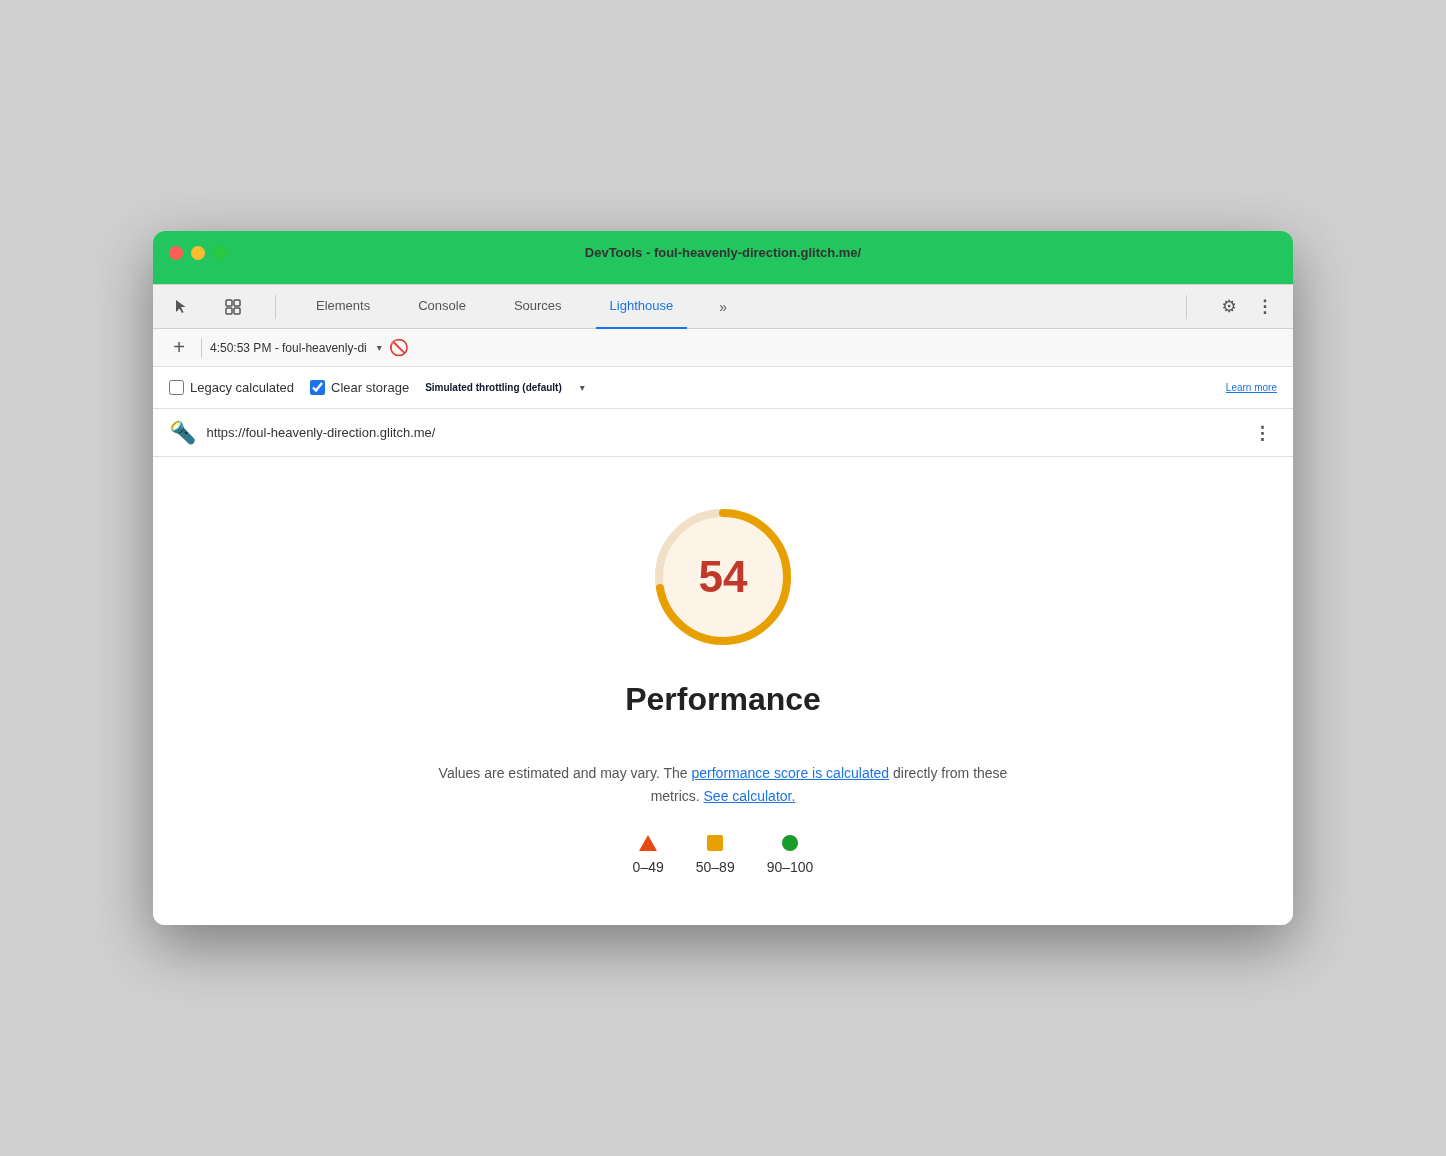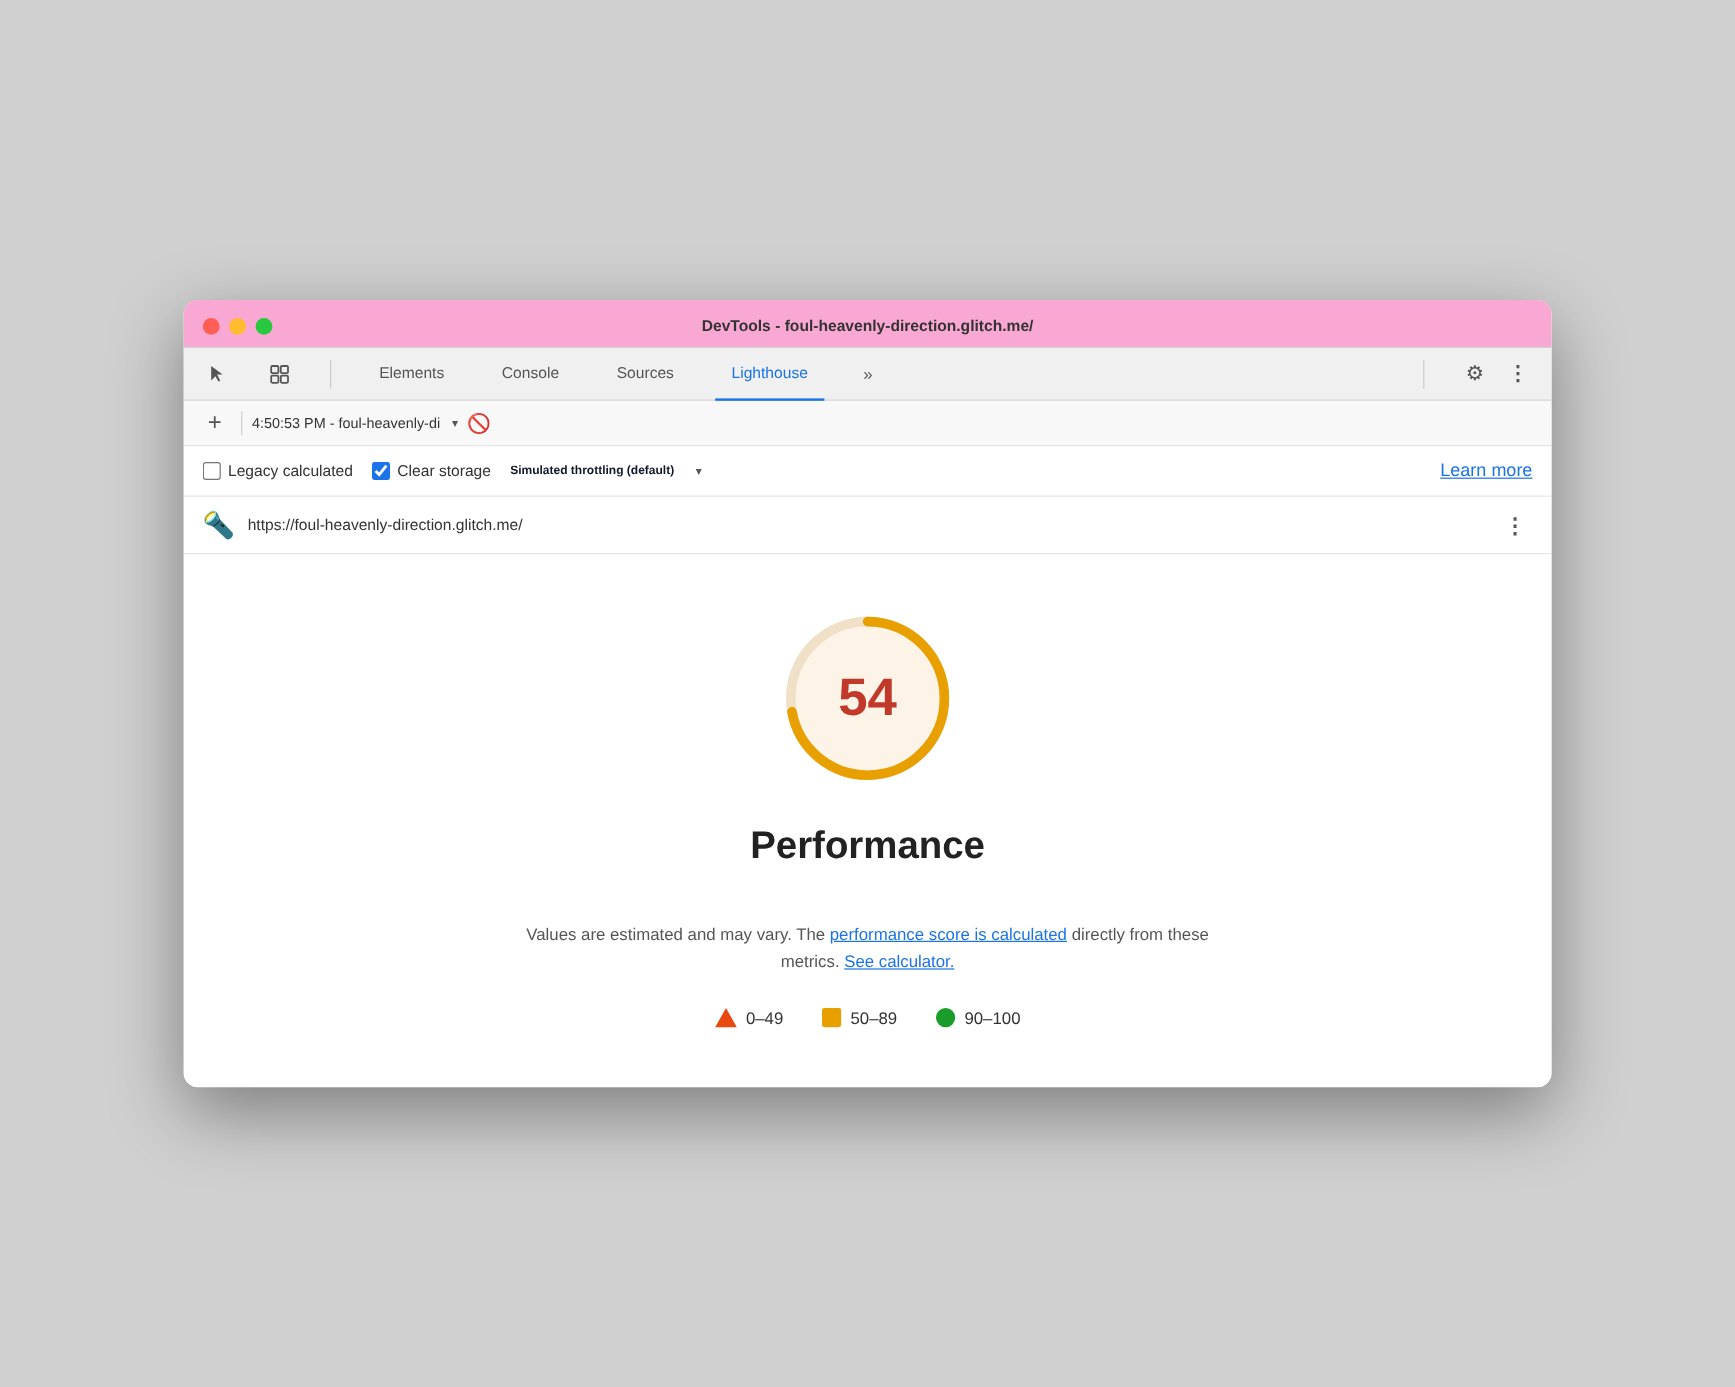--- a/index.html
+++ b/index.html
@@ -15,22 +15,22 @@
     .window {
       width: 1140px;
       background: #f5f5f0;
       border-radius: 12px;
       box-shadow: 0 20px 60px rgba(0,0,0,0.4);
       overflow: hidden;
     }
 
     
     .title-bar {
-      background: #f9a8d4;
-      padding: 14px 16px 10px;
+      background: #22c55e;
+      padding: 14px 16px 24px;
       display: flex;
       align-items: center;
       justify-content: center;
       position: relative;
       border-bottom: 1px solid #d0d0d0;
     }
     .traffic-lights {
       position: absolute;
       left: 16px;
       display: flex;
@@ -177,21 +177,21 @@
     }
     .throttling-text {
       color: #0f172a;
       font-size: 10px;
       font-weight: bold;
     }
     .learn-more-link {
       color: #1a73e8;
       text-decoration: underline;
       cursor: pointer;
-      font-size: 15px;
+      font-size: 10px;
     }
 
     
     .url-bar {
       background: #fff;
       border-bottom: 1px solid #e0e0e0;
       padding: 0 16px;
       display: flex;
       align-items: center;
       gap: 10px;
@@ -274,20 +274,21 @@
       display: flex;
       align-items: center;
       gap: 32px;
       font-size: 14px;
       color: #333;
     }
     .legend-item {
       display: flex;
       align-items: center;
       gap: 8px;
+      flex-direction: column;
     }
     .legend-icon-red {
       width: 0;
       height: 0;
       border-left: 9px solid transparent;
       border-right: 9px solid transparent;
       border-bottom: 16px solid #e8490f;
     }
     .legend-icon-orange {
       width: 16px;

